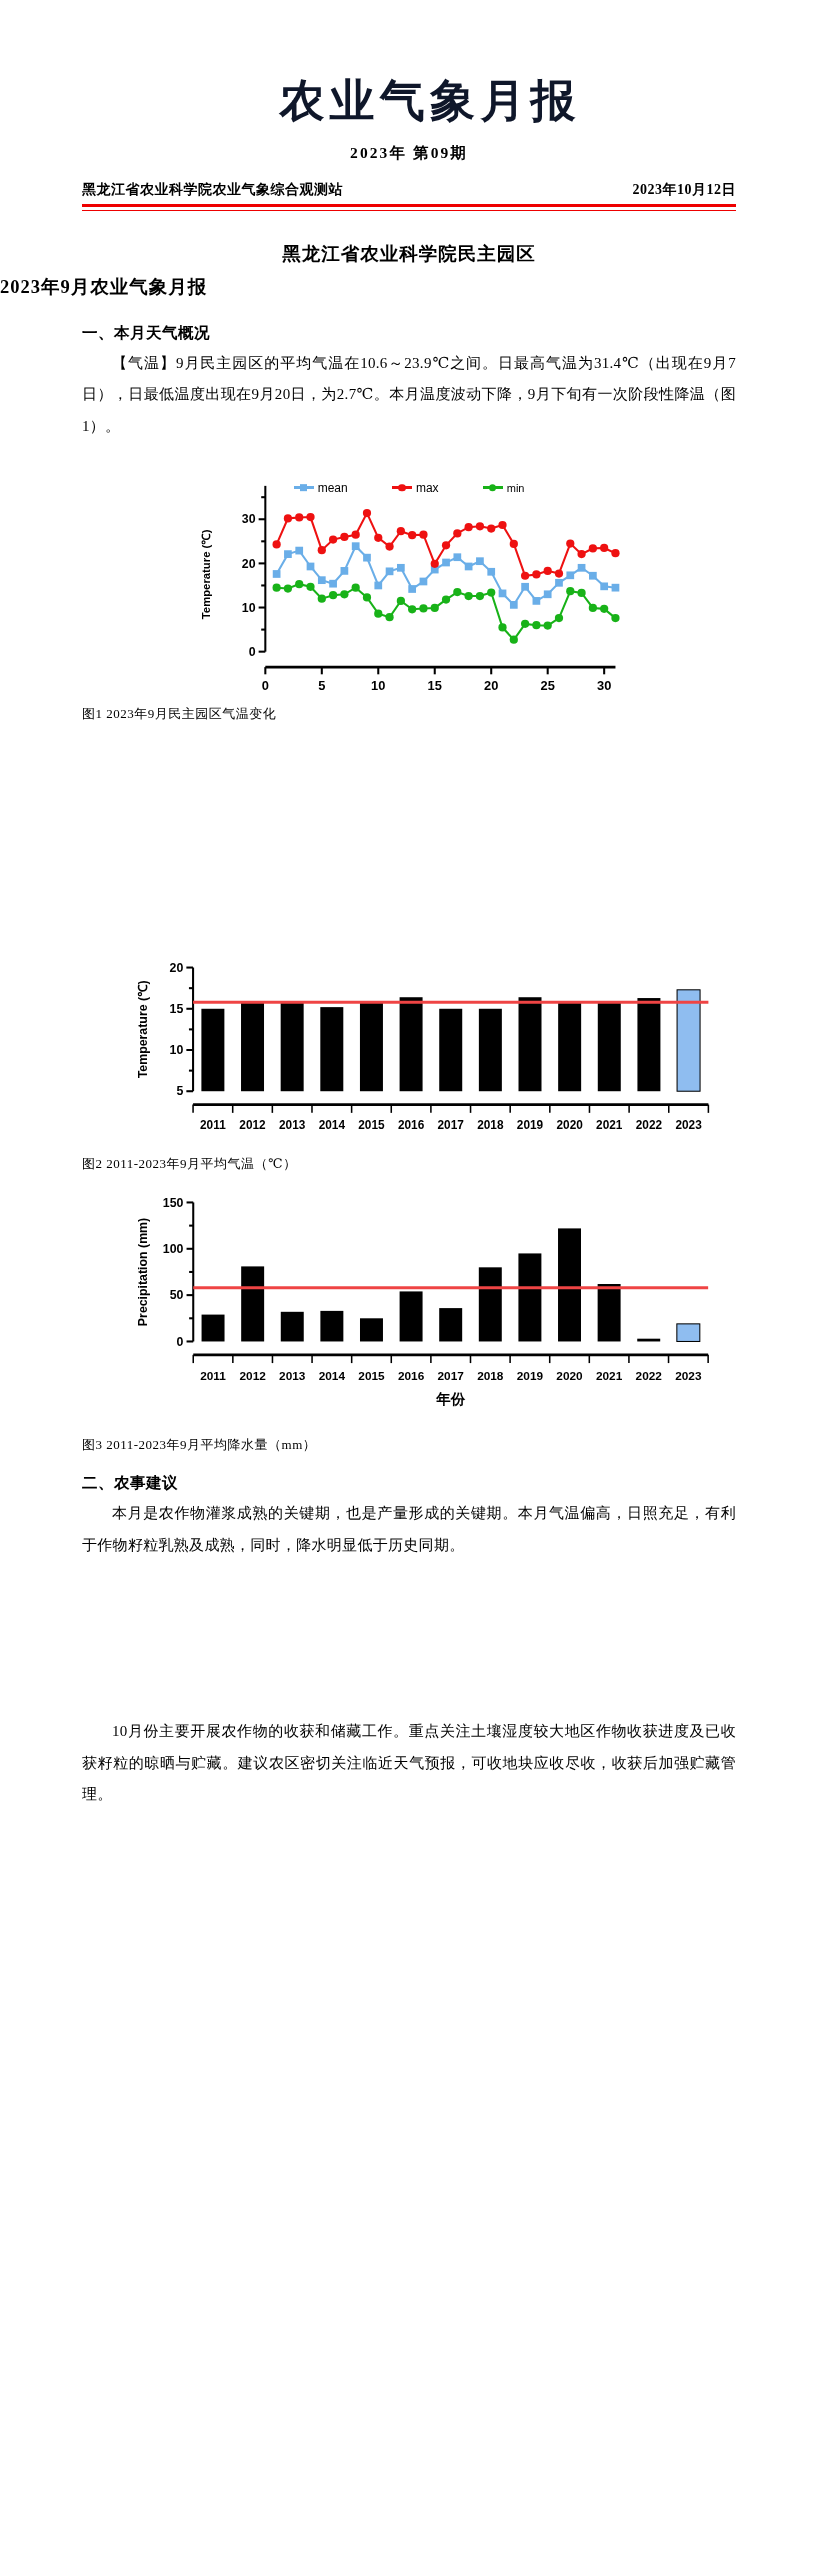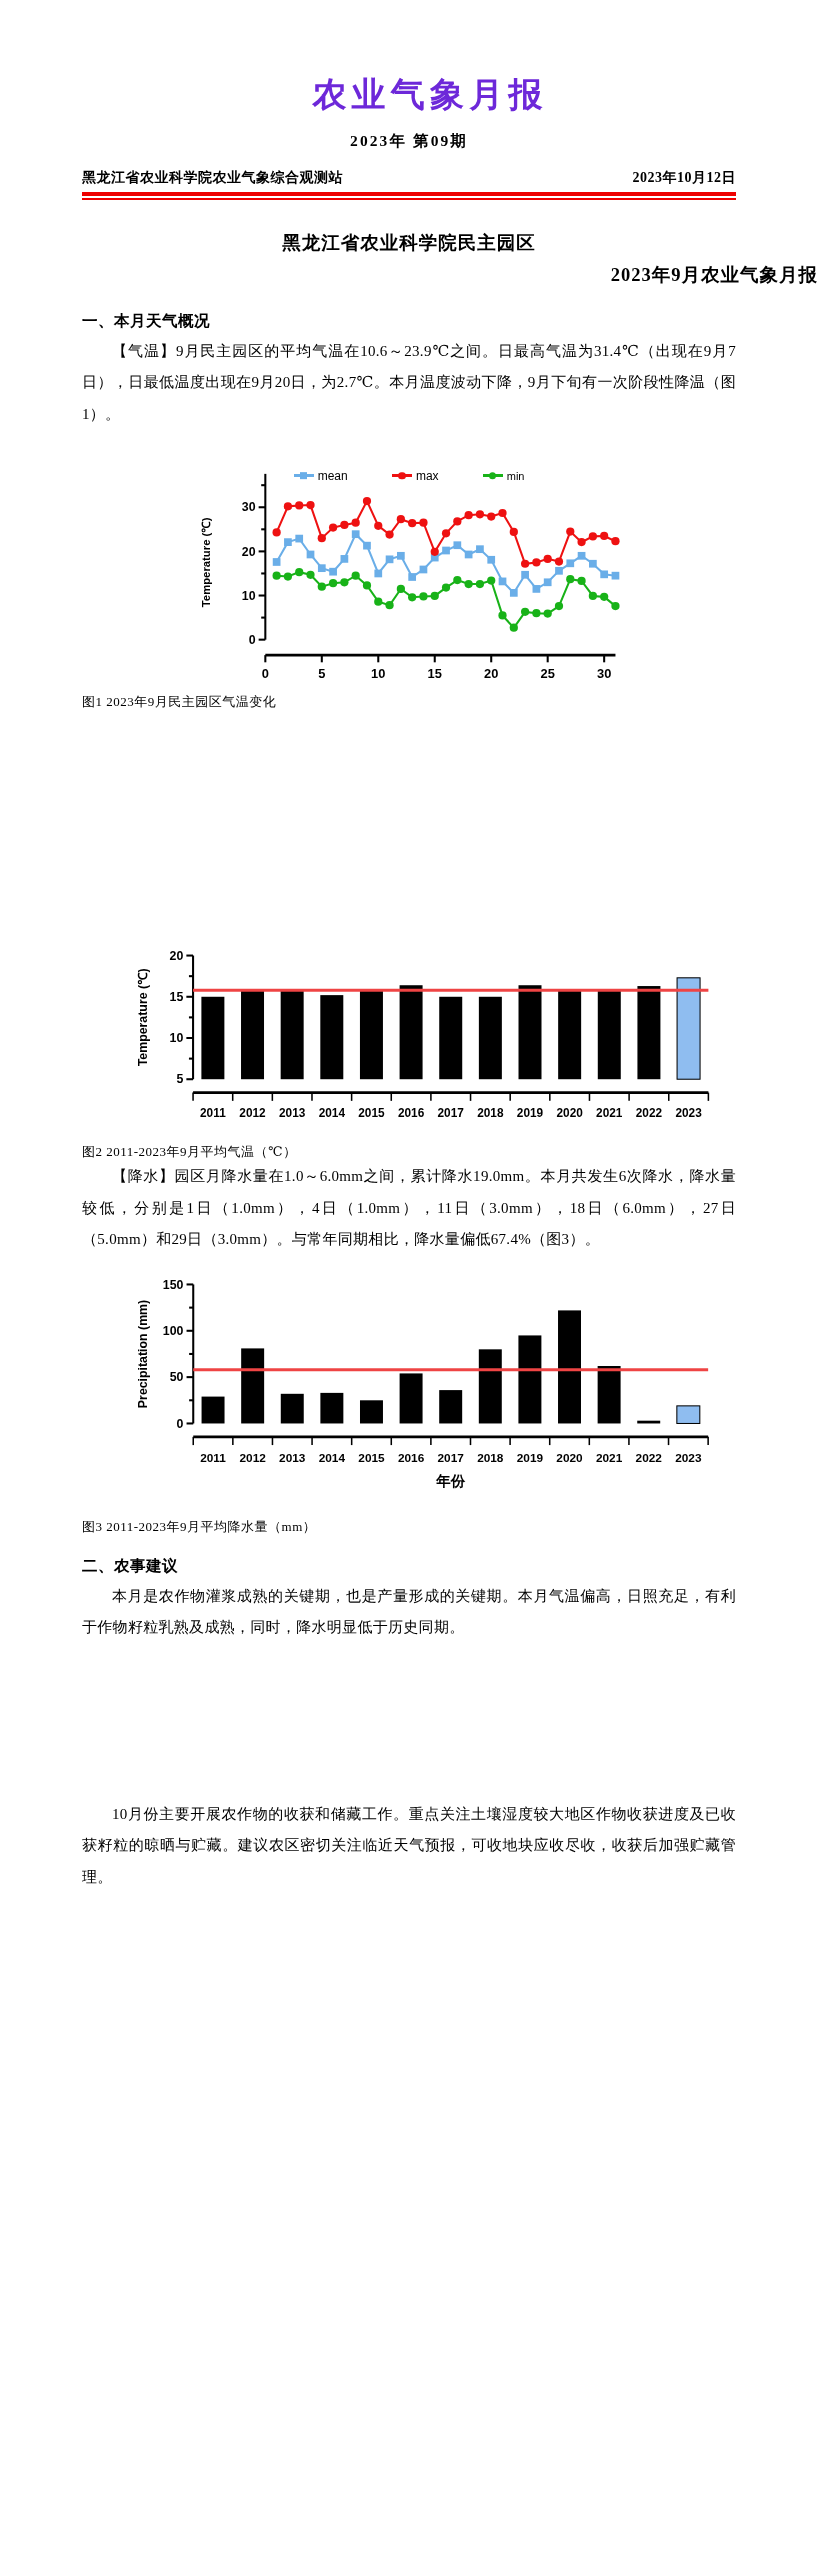--- a/index.html
+++ b/index.html
@@ -15,22 +15,22 @@
     min-height:3470px;
     position:relative;
     box-sizing:border-box;
     padding:0 0 20.6px 0;
   }
   .masthead{
     padding-top:77px;
     text-align:center;
   }
   .masthead-title{
-    color:#6d28d9;
-    font-size:34px;
+    color:#0f172a;
+    font-size:45px;
     line-height:1.08;
     font-weight:700;
     letter-spacing:5.2px;
     font-family:"Liberation Serif","DejaVu Serif",serif;
     padding-left:42px;
   }
   .issue-line{
     margin-top:17.5px;
     text-align:center;
     font-size:15.5px;
@@ -56,21 +56,21 @@
 
   .doc-title{
     margin-top:27px;
     text-align:center;
     font-size:18.5px;
     font-weight:700;
     letter-spacing:1px;
     line-height:1.75;
   }
   .doc-subtitle{
-    text-align:right;
+    text-align:left;
     font-size:18.5px;
     font-weight:700;
     letter-spacing:1px;
     line-height:1.75;
   }
 
   .body{
     padding:0 82px;
   }
   .sect-head{
@@ -359,21 +359,20 @@
             <text x="853.8461538461538" y="344" text-anchor="middle" font-size="23" font-weight="bold" font-family="&quot;Liberation Sans&quot;,sans-serif">2019</text>
             <text x="930.7692307692307" y="344" text-anchor="middle" font-size="23" font-weight="bold" font-family="&quot;Liberation Sans&quot;,sans-serif">2020</text>
             <text x="1007.6923076923076" y="344" text-anchor="middle" font-size="23" font-weight="bold" font-family="&quot;Liberation Sans&quot;,sans-serif">2021</text>
             <text x="1084.6153846153845" y="344" text-anchor="middle" font-size="23" font-weight="bold" font-family="&quot;Liberation Sans&quot;,sans-serif">2022</text>
             <text x="1161.5384615384614" y="344" text-anchor="middle" font-size="23" font-weight="bold" font-family="&quot;Liberation Sans&quot;,sans-serif">2023</text>
             <text x="110" y="150" text-anchor="middle" font-size="24" font-weight="bold" font-family="&quot;Liberation Sans&quot;,sans-serif" transform="rotate(-90 110 150)">Temperature (℃)</text>
           </svg></div>
       <div class="fig-caption">图2 2011-2023年9月平均气温（℃）</div>
     </div>
 
-    <p class="para">【降水】园区月降水量在1.0～6.0mm之间，累计降水19.0mm。本月共发生6次降水，降水量较低，分别是1日（1.0mm），4日（1.0mm），11日（3.0mm），18日（6.0mm），27日（5.0mm）和29日（3.0mm）。与常年同期相比，降水量偏低67.4%（图3）。</p>
 
     <div class="figure">
       <div class="chart" id="chart3" style="width:639px;height:242px;"><svg width="639" height="242" viewBox="0 0 1240 470">
             <line x1="200" y1="30" x2="200" y2="300" stroke="#000" stroke-width="4"></line>
             <line x1="187" y1="300" x2="200" y2="300" stroke="#000" stroke-width="4"></line>
             <text x="181" y="308" text-anchor="end" font-size="24" font-weight="bold" font-family="&quot;Liberation Sans&quot;,sans-serif">0</text>
             <line x1="187" y1="210" x2="200" y2="210" stroke="#000" stroke-width="4"></line>
             <text x="181" y="218" text-anchor="end" font-size="24" font-weight="bold" font-family="&quot;Liberation Sans&quot;,sans-serif">50</text>
             <line x1="187" y1="120" x2="200" y2="120" stroke="#000" stroke-width="4"></line>
             <text x="181" y="128" text-anchor="end" font-size="24" font-weight="bold" font-family="&quot;Liberation Sans&quot;,sans-serif">100</text>

